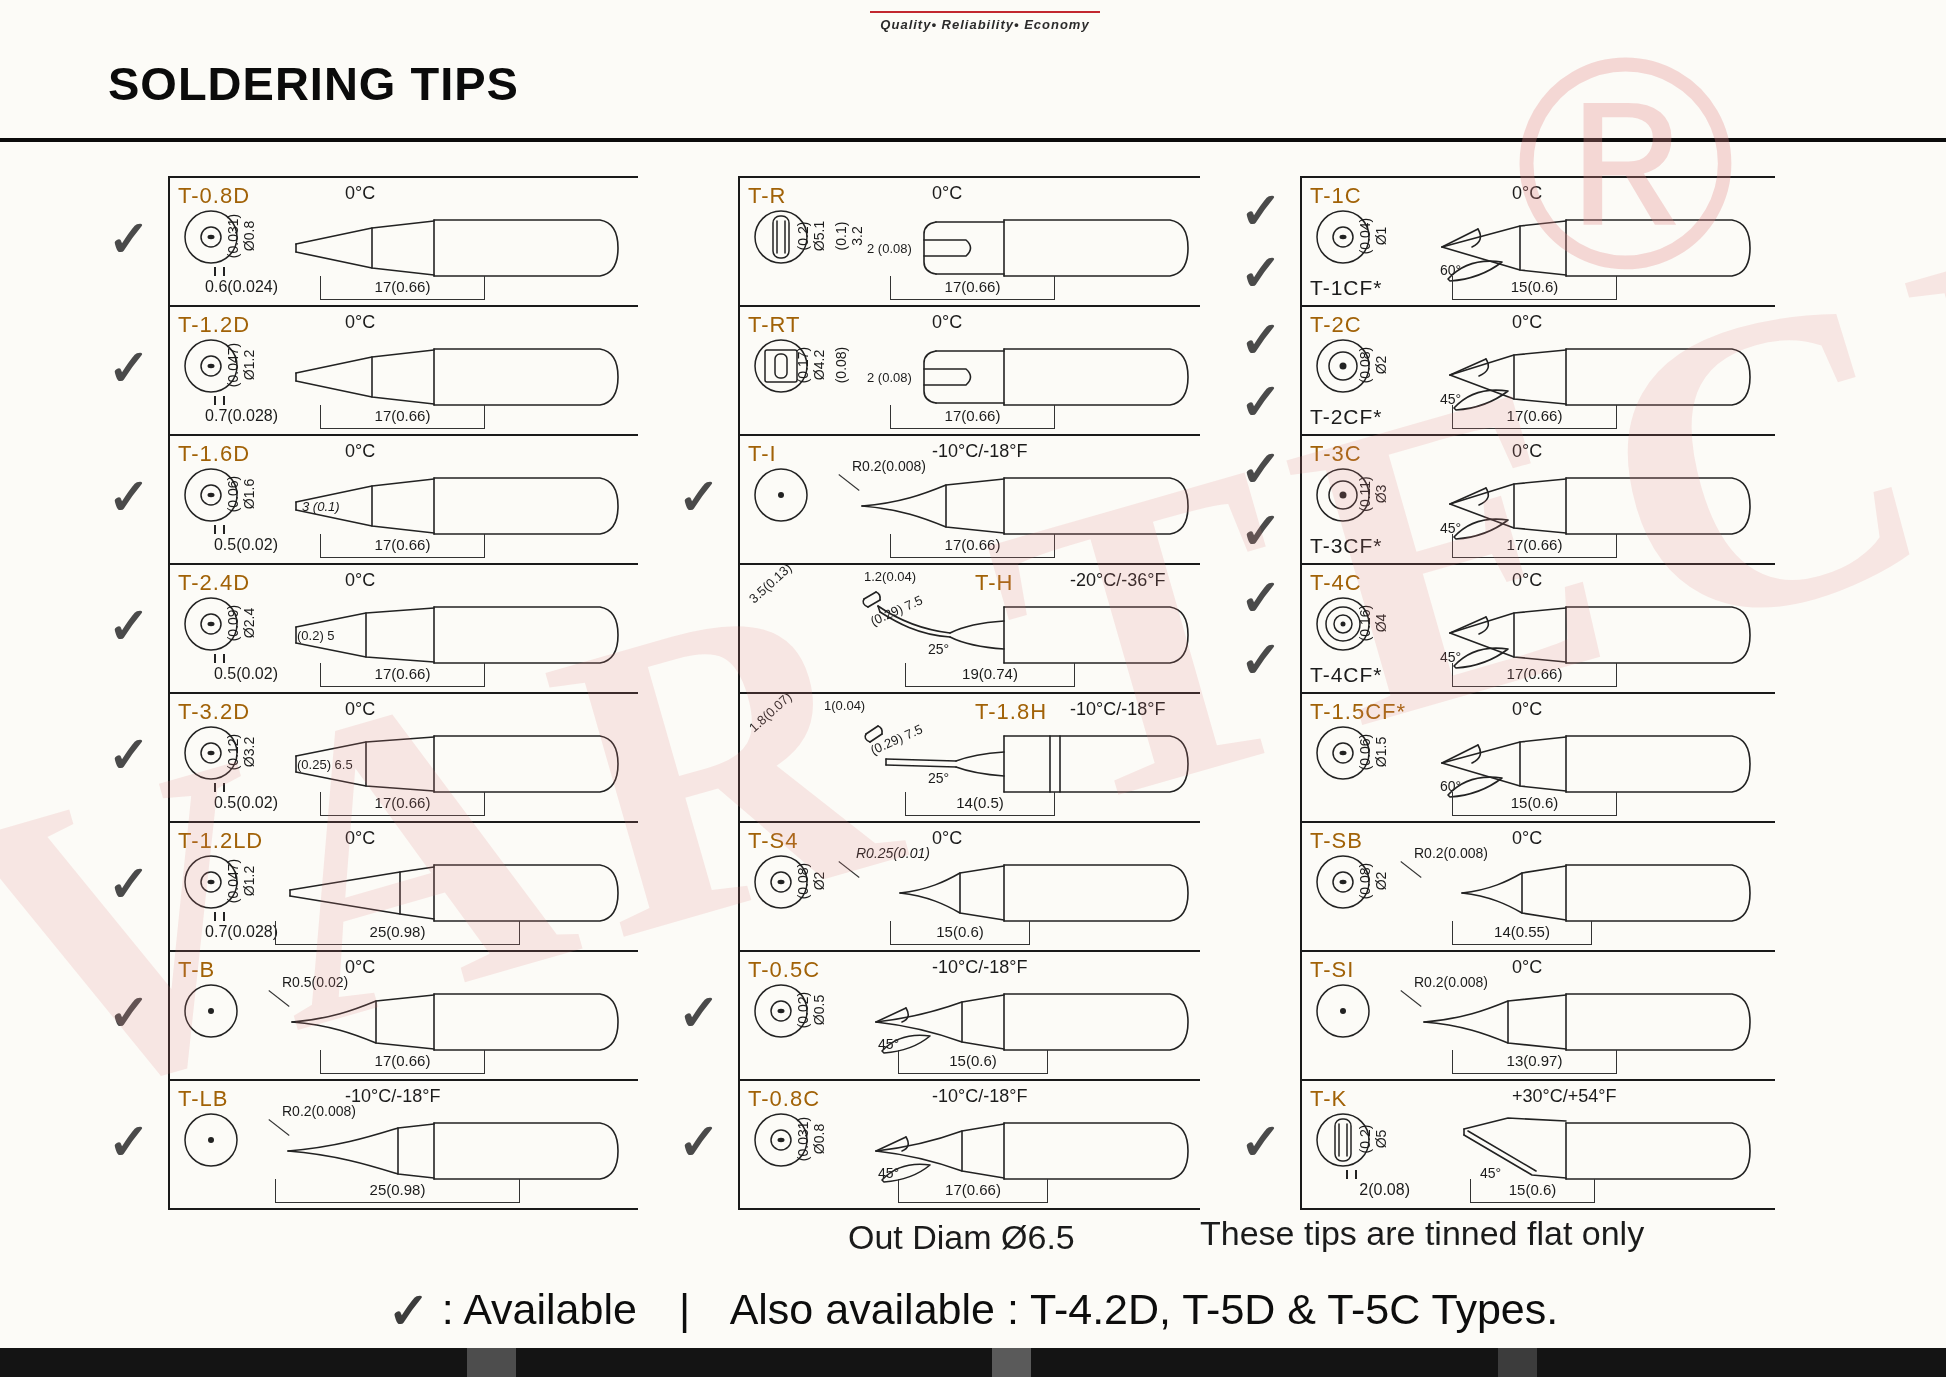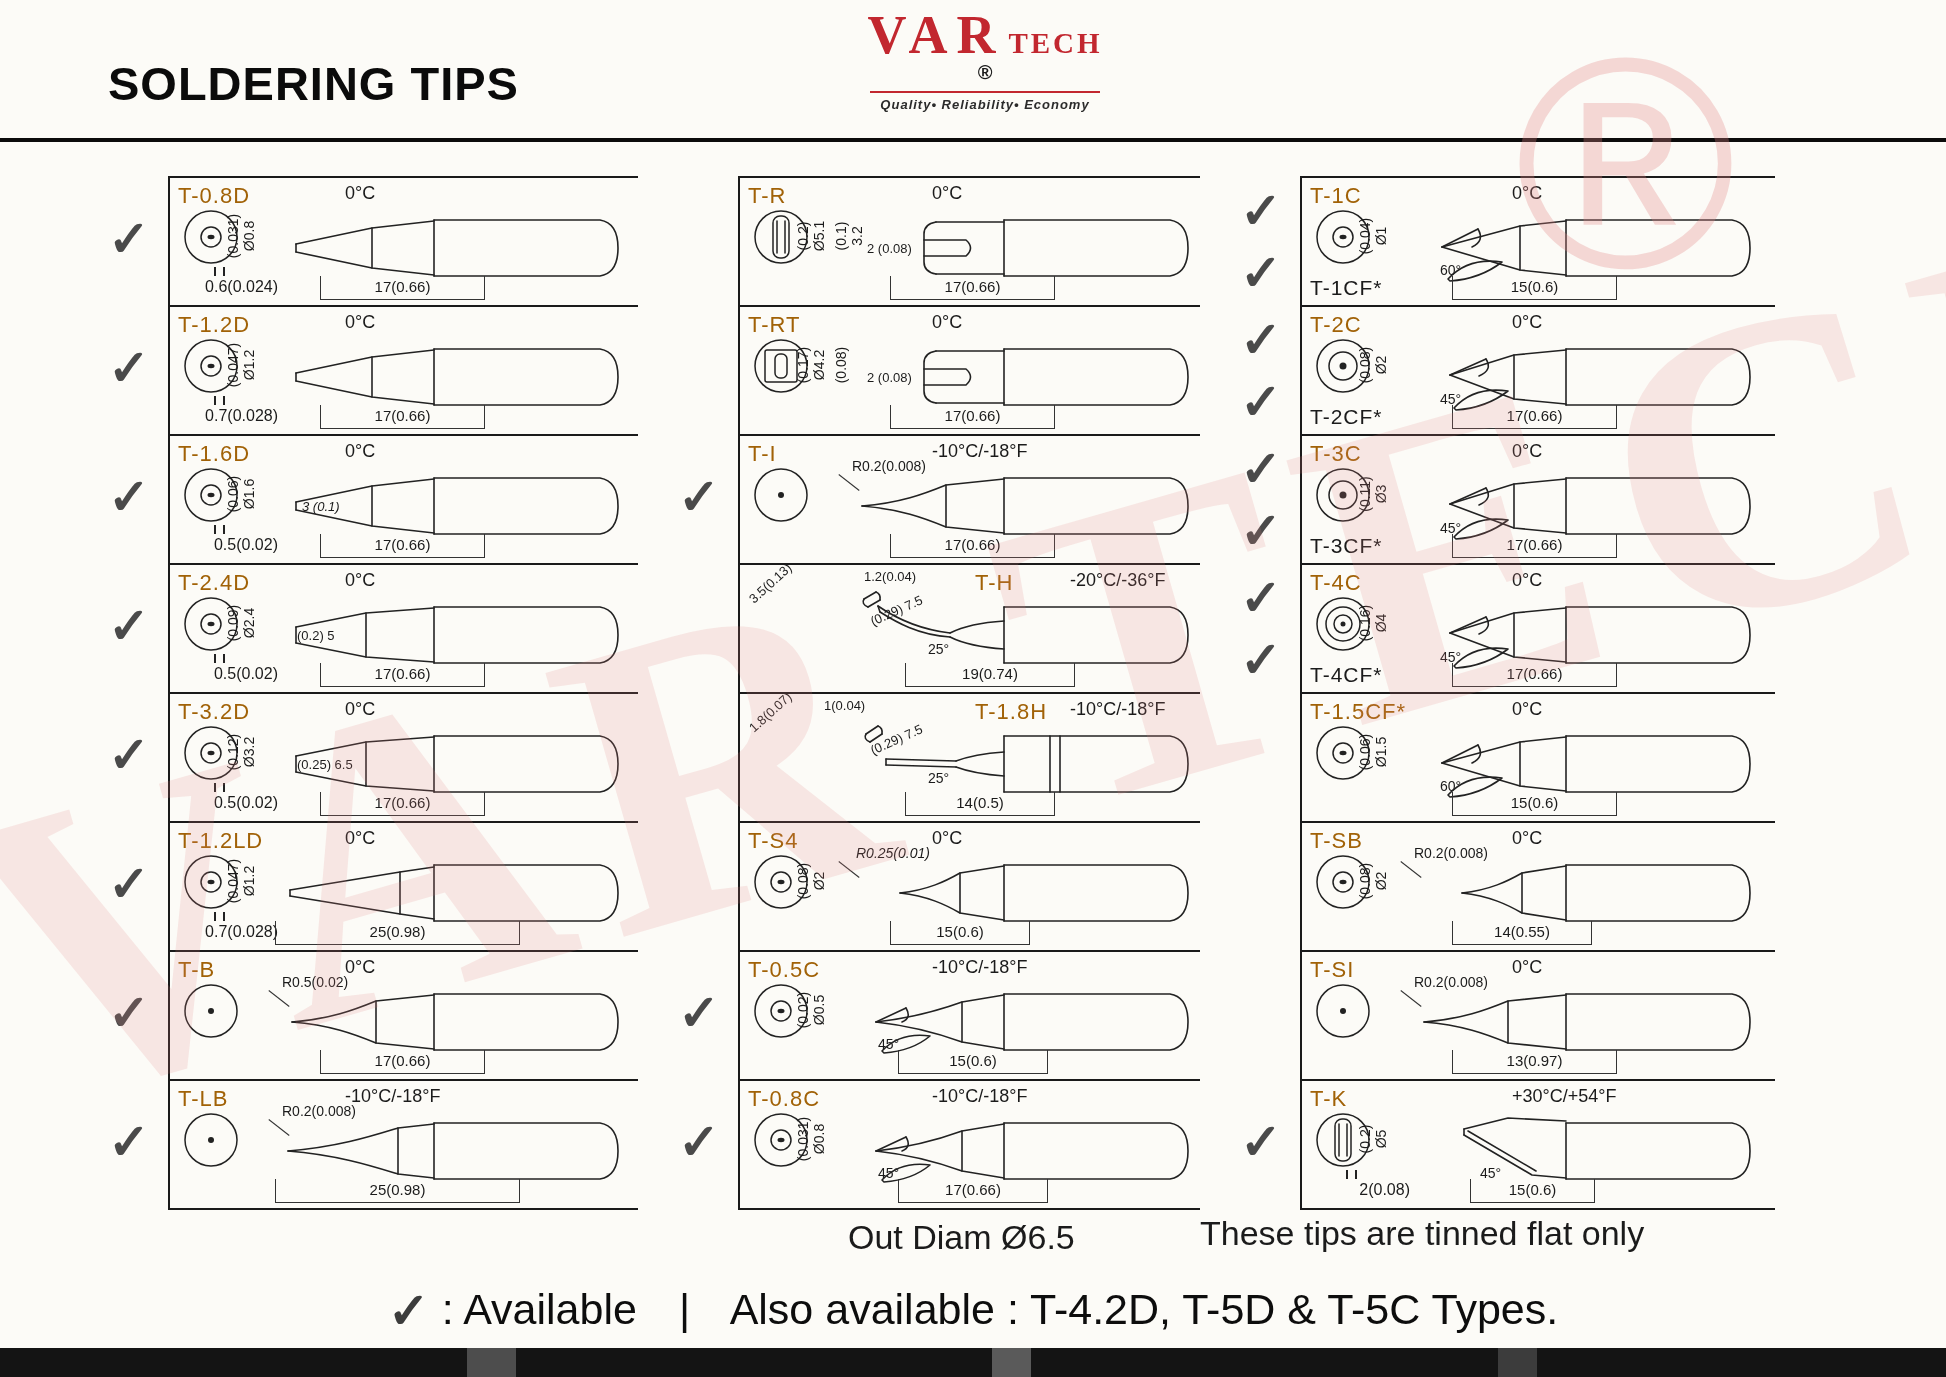--- a/index.html
+++ b/index.html
@@ -53,25 +53,20 @@
   .bottom-bar{position:absolute;left:0;top:1348px;width:1946px;height:29px;
     background:linear-gradient(90deg,#141414 0%,#141414 24%,#4d4d4d 24%,#4d4d4d 26.5%,#141414 26.5%,#141414 51%,#5a5a5a 51%,#5a5a5a 53%,#141414 53%,#141414 77%,#3c3c3c 77%,#3c3c3c 79%,#141414 79%,#141414 100%)}
 </style>
 </head>
 <body>
 
 <div class="page-title">SOLDERING TIPS</div>
 <div class="header-rule"></div>
 
 <div class="logo">
-  <div class="logo-main">
-    <span class="logo-var">VAR</span>
-    <span class="logo-tech">TECH</span>
-    <span class="logo-reg">®</span>
-  </div>
   <div class="logo-rule"></div>
   <div class="logo-tagline">Quality• Reliability• Economy</div>
 </div>
 
 <div class="wm-text">VAR TECH</div>
 <div class="wm-reg">®</div>
 
 <div id="columns">
     <div class="col" style="left: 168px; width: 470px;">
       <div class="row">

